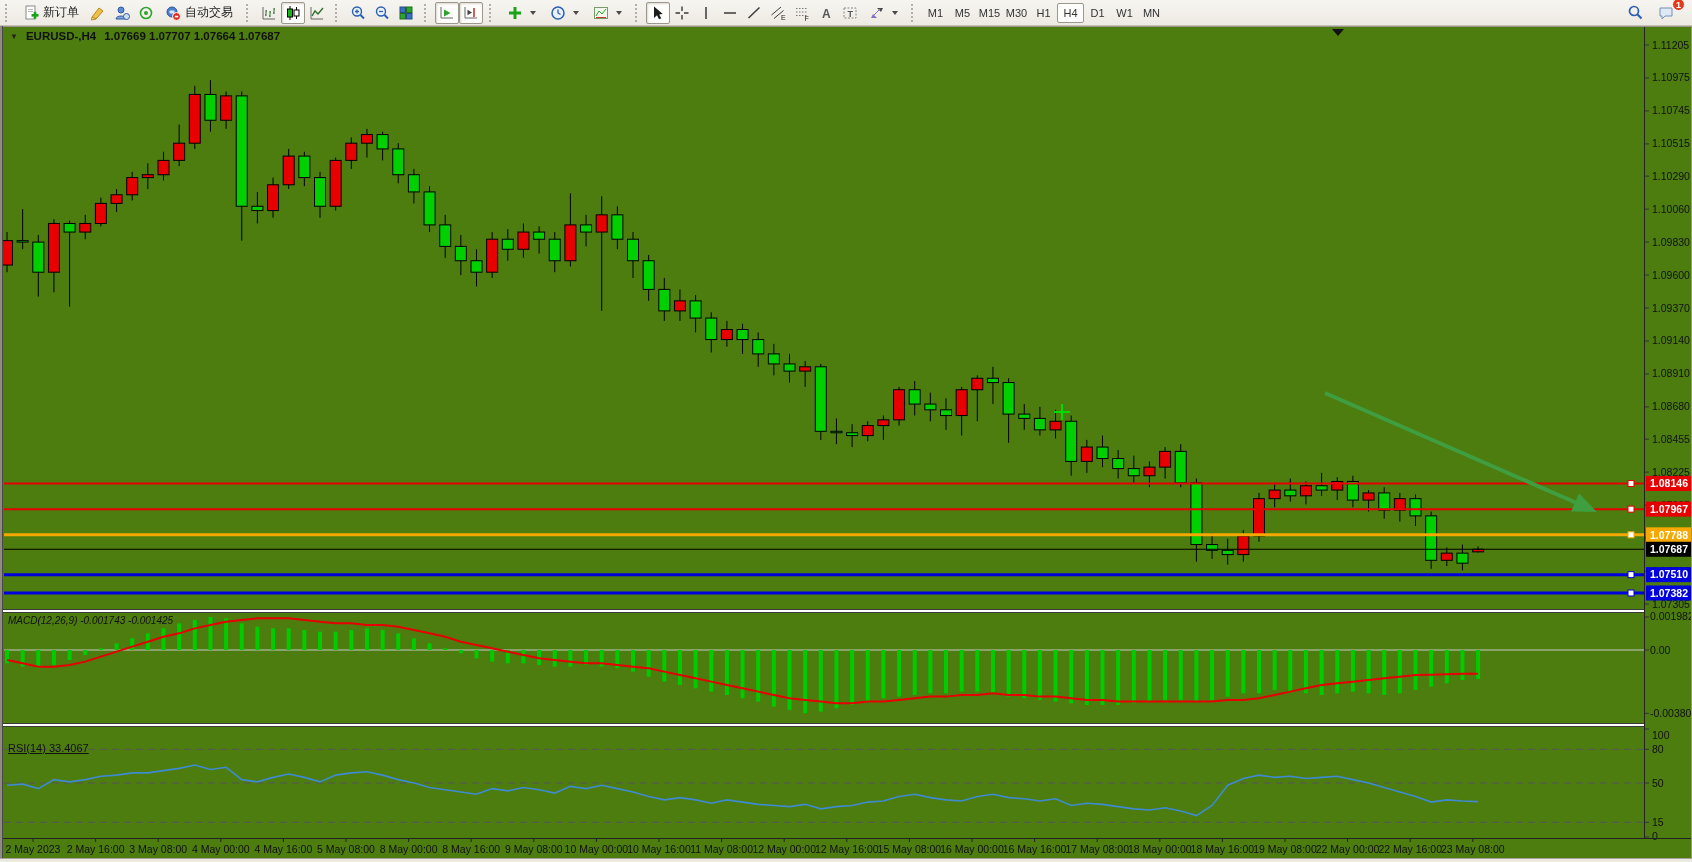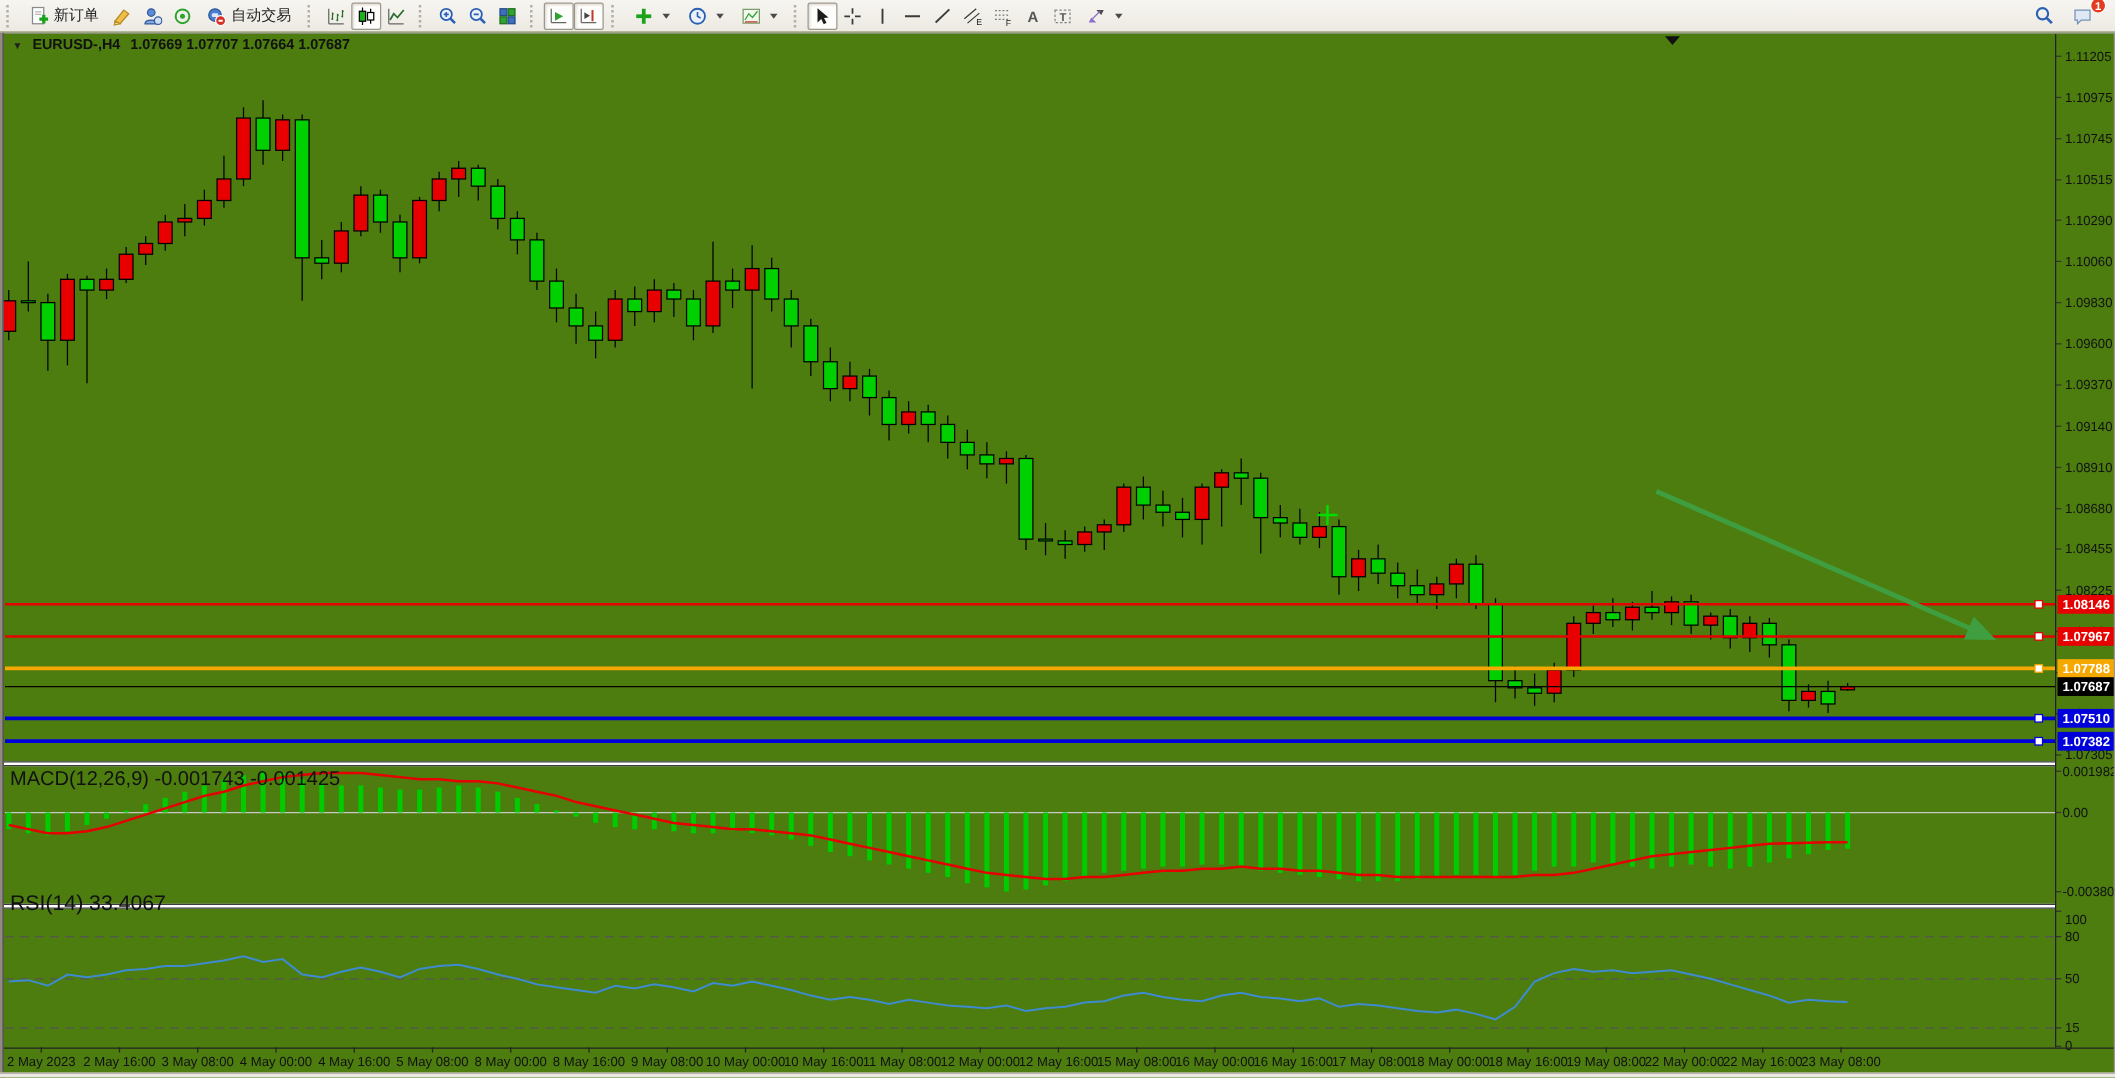--- a/index.html
+++ b/index.html
@@ -25,22 +25,22 @@
          min-width:13px;height:13px;font-size:9px;line-height:13px;text-align:center;font-weight:bold;
          border:1px solid #fff;}
   
   #win-left{position:absolute;top:26px;left:0;width:3px;height:836px;background:#8f8b83;border-right:1px solid #4c4a46;z-index:6;}
   #win-right{position:absolute;top:26px;right:0;width:1px;height:836px;background:#9a968e;z-index:6;}
   #win-bottom{position:absolute;left:0;top:858px;width:1692px;height:4px;background:#ece9e2;border-top:1px solid #a8a49c;z-index:6;}
   #chart-svg{position:absolute;top:0;left:0;z-index:1;}
   .overlay{position:absolute;z-index:4;color:#111;}
   #title{top:30px;left:10px;font-size:11.5px;font-weight:bold;display:flex;gap:8px;align-items:center;}
   #title .tri{font-size:8px;color:#222;}
-  #macd-label{top:615px;left:8px;font-size:16px;}
-  #rsi-label{top:713px;left:8px;font-size:17px;}
+  #macd-label{top:615px;left:8px;font-size:10px;font-style:italic;}
+  #rsi-label{top:742px;left:8px;font-size:11px;text-decoration:underline;}
   .sep{position:absolute;left:3px;width:1641px;height:4px;border-top:1px solid #3a3a3a;border-bottom:1px solid #3a3a3a;background:#fff;z-index:3;}
   text{font-family:"Liberation Sans","DejaVu Sans",sans-serif;}
 </style>
 </head>
 <body>
 
 <div id="app">
 
   <div id="toolbar">
 
@@ -229,20 +229,31 @@
       <div class="btn wl">
         <svg width="16" height="16">
           <polygon points="4,9 8,13 2,13" fill="#8a6fc9"></polygon>
           <polygon points="12,7 8,3 14,3" fill="#4a4a4a"></polygon>
           <line x1="5" y1="10" x2="11" y2="4" stroke="#8a6fc9"></line>
         </svg>
         <span class="dd"></span>
       </div>
     </div>
 
+    <div class="grp" id="tf-group">
+        <div class="tf">M1</div>
+        <div class="tf">M5</div>
+        <div class="tf">M15</div>
+        <div class="tf">M30</div>
+        <div class="tf">H1</div>
+        <div class="tf act">H4</div>
+        <div class="tf">D1</div>
+        <div class="tf">W1</div>
+        <div class="tf">MN</div>
+      </div>
 
     <div id="tb-right">
       <div class="btn">
         <svg width="17" height="17">
           <circle cx="7" cy="7" r="4.5" fill="none" stroke="#2b5fb3" stroke-width="1.7"></circle>
           <line x1="10.5" y1="10.5" x2="14.5" y2="14.5" stroke="#2b5fb3" stroke-width="2.2"></line>
         </svg>
       </div>
       <div class="btn" style="position:relative">
         <svg width="18" height="16">

